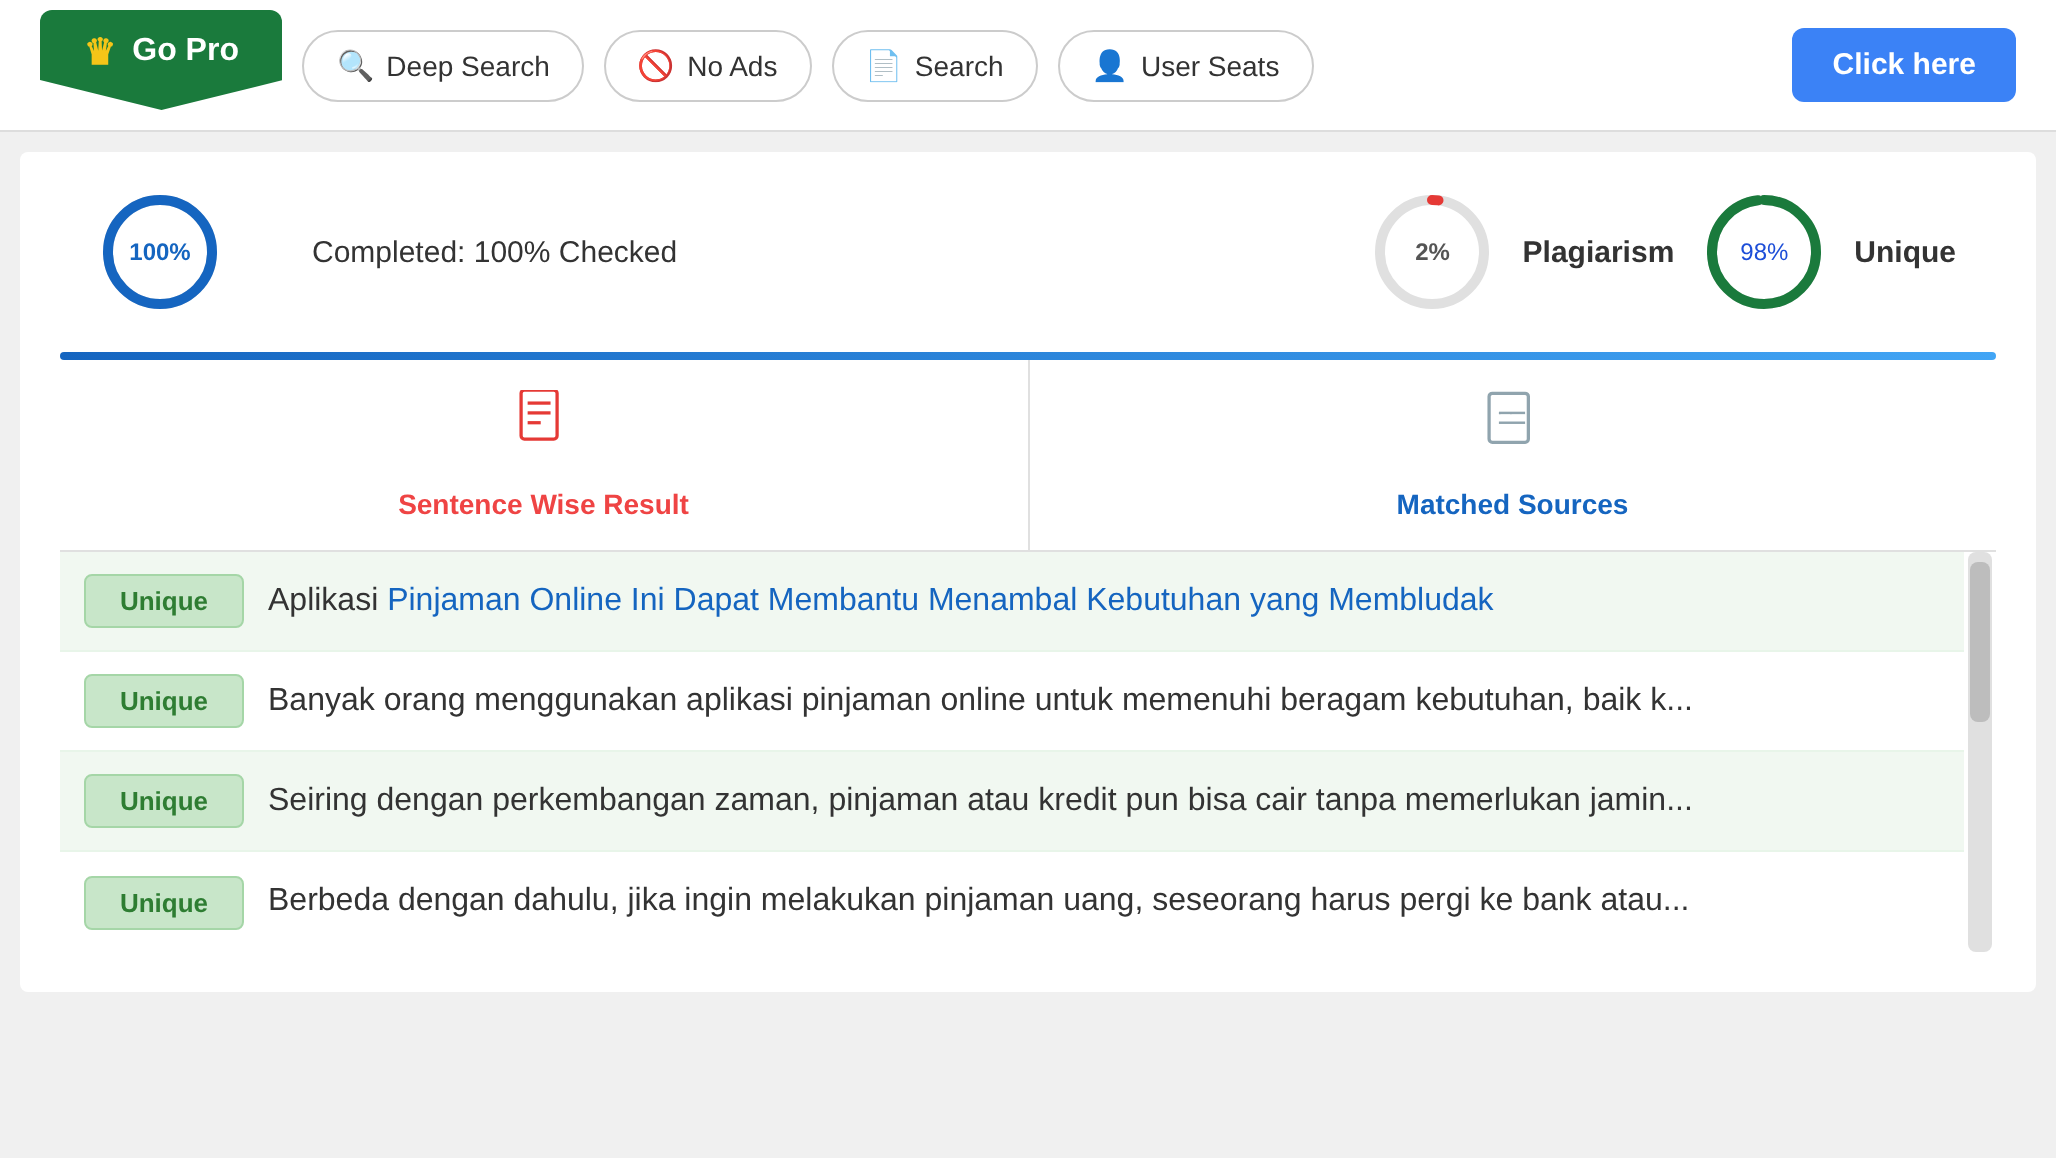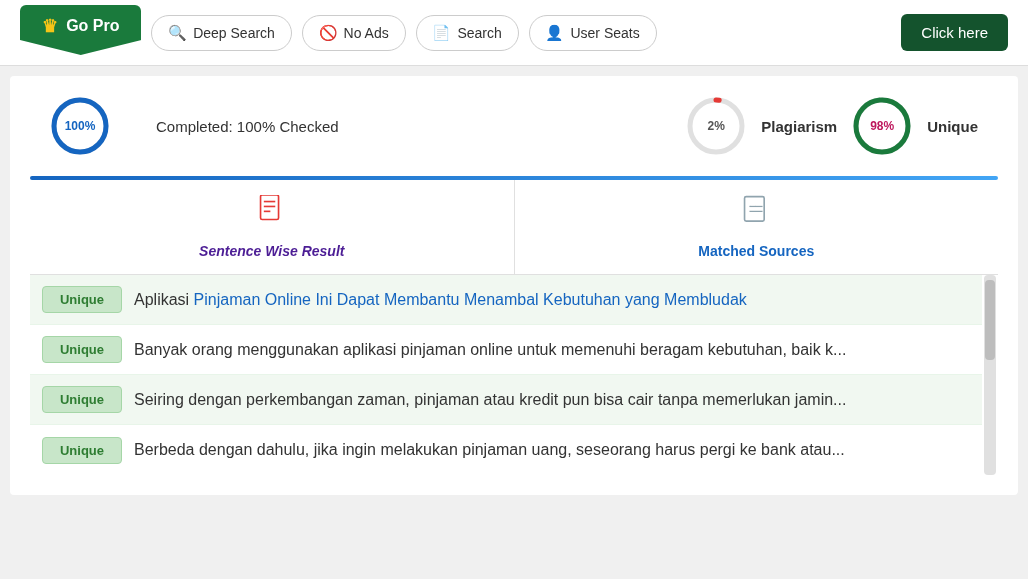--- a/index.html
+++ b/index.html
@@ -41,27 +41,27 @@
       padding: 8px 16px;
       border: 1px solid #ccc;
       border-radius: 20px;
       background: #fff;
       cursor: pointer;
       font-size: 14px;
       color: #333;
     }
 
     .click-here-btn {
-      background: #14532d;
+      background: #3b82f6;
       color: #fff;
       border: none;
       border-radius: 6px;
       padding: 10px 20px;
       font-size: 15px;
-      font-weight: normal;
+      font-weight: bold;
       cursor: pointer;
       margin-left: auto;
     }
 
     .main-content {
       background: #fff;
       margin: 10px;
       border-radius: 4px;
       padding: 20px;
     }
@@ -150,22 +150,22 @@
       width: 60px;
       height: 60px;
     }
 
     .unique-circle-text {
       position: absolute;
       top: 50%;
       left: 50%;
       transform: translate(-50%, -50%);
       font-size: 13px;
-      font-weight: bold;
-      color: #be185d;
+      font-weight: normal;
+      color: #1d4ed8;
     }
 
     .plag-label {
       font-size: 15px;
       color: #333;
       font-weight: bold;
     }
 
     .unique-label {
       font-size: 15px;
@@ -198,21 +198,21 @@
     }
 
     .tab-item:last-child { border-right: none; }
 
     .tab-label {
       font-size: 14px;
       font-weight: bold;
     }
 
     .tab-label.active { color: #1565c0; }
-    .tab-label.default { color: #4c1d95; font-style: italic; }
+    .tab-label.default { color: #ef4444; }
 
     .results-table {
       width: 100%;
     }
 
     .result-row {
       display: flex;
       align-items: center;
       border-bottom: 1px solid #e8f5e9;
       min-height: 50px;

